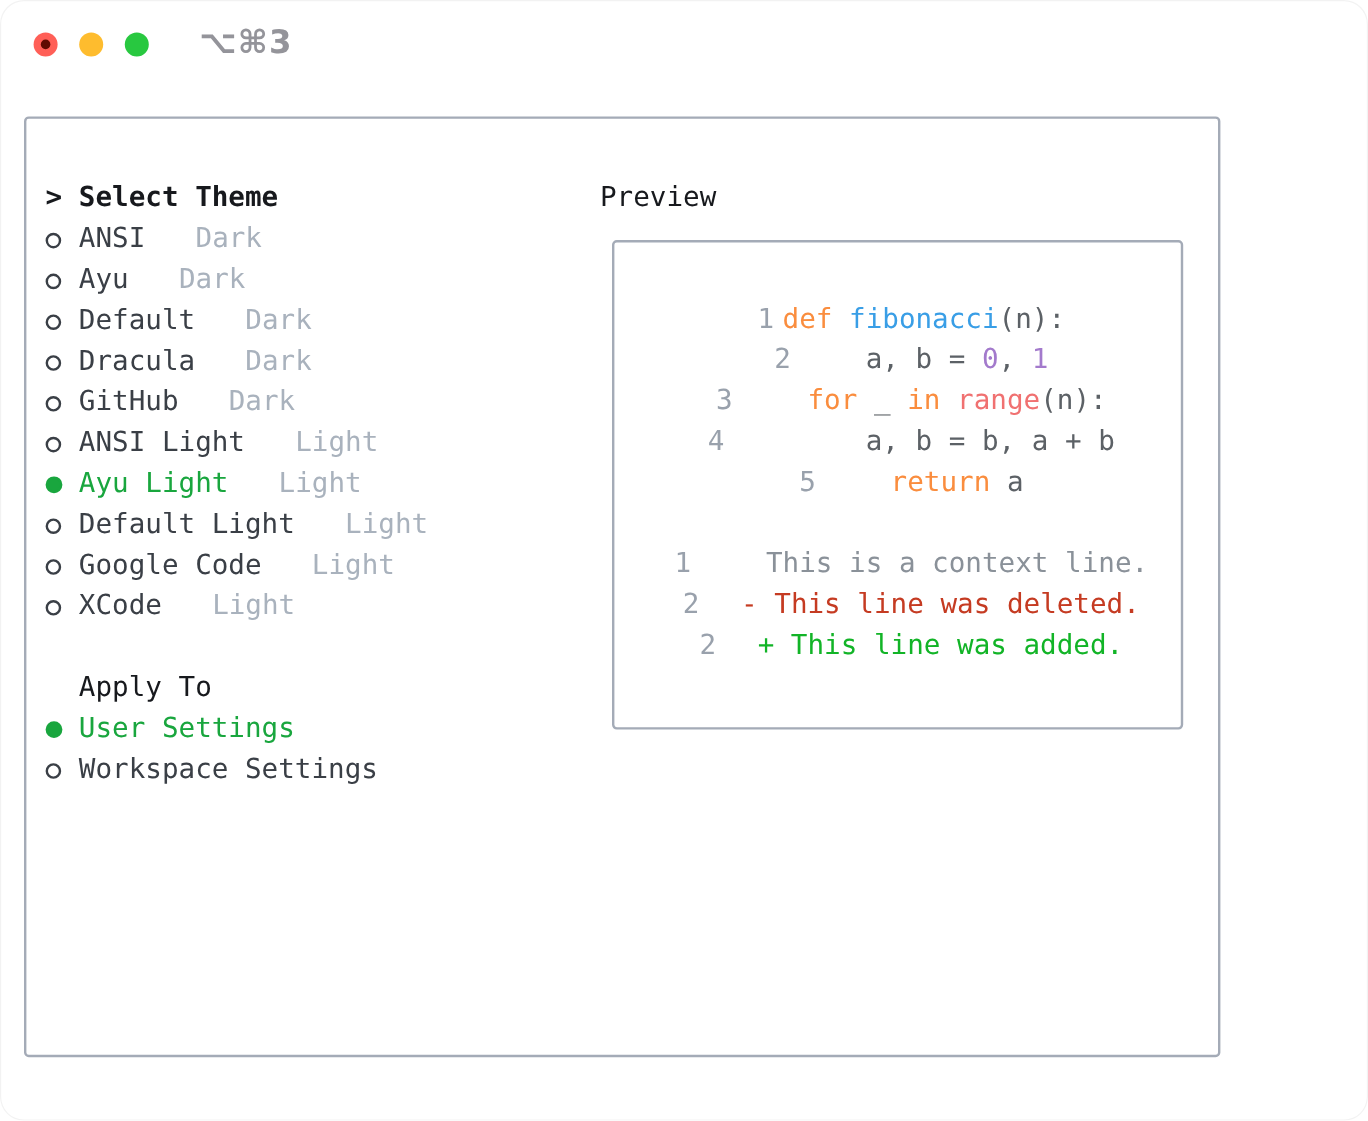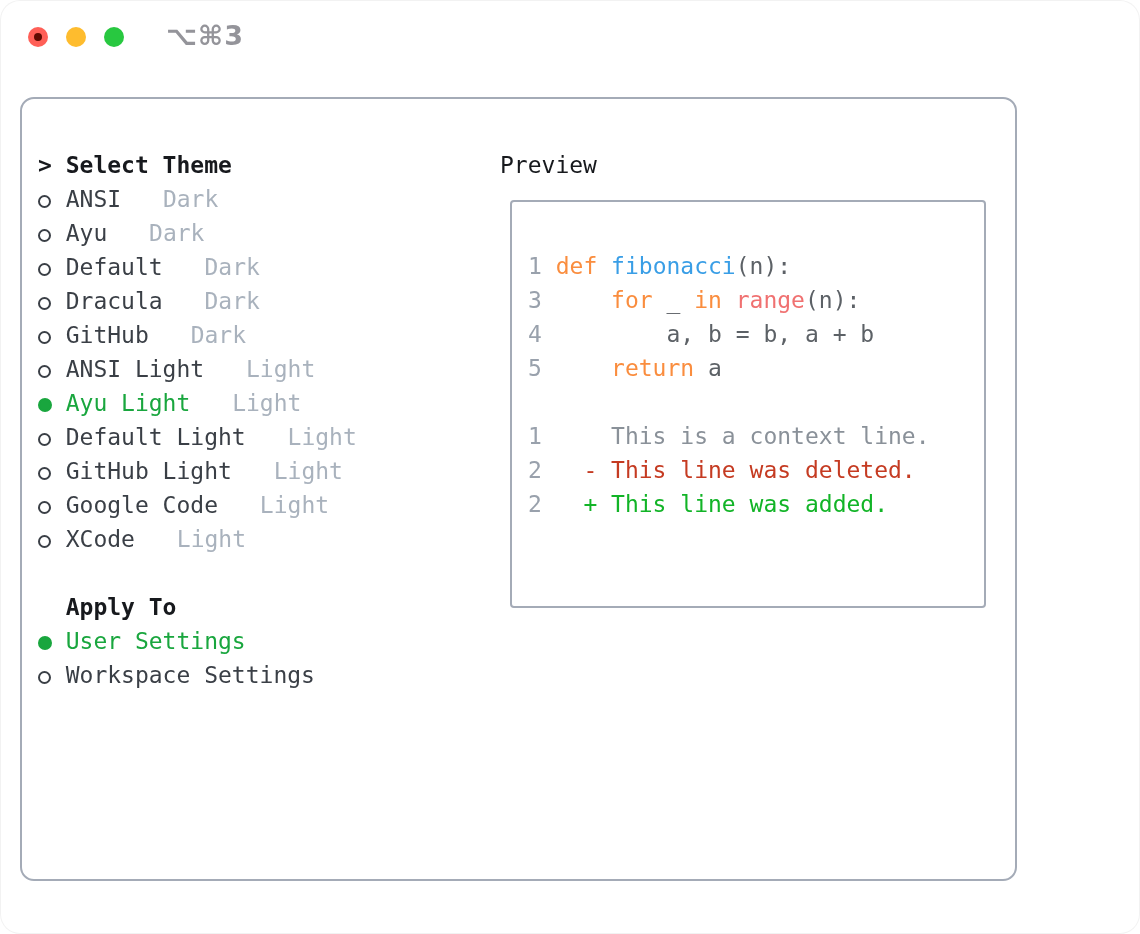--- a/index.html
+++ b/index.html
@@ -21,53 +21,53 @@
   .tl.yellow{background:var(--traffic-yellow);}
   .tl.green{background:var(--traffic-green);}
   .titletext{
     position:absolute;left:166px;top:20px;
     font-family:"DejaVu Sans","Liberation Sans",sans-serif;
     font-size:27px;font-weight:600;letter-spacing:1px;color:var(--title-text);
   }
   
   .main-box{
     position:absolute;left:20px;top:97px;width:993px;height:780px;
-    border:2px solid var(--border);border-radius:14px;background:#fff;
+    border:2px solid var(--border);border-radius:4px;background:#fff;
     box-sizing:content-box;
   }
   
   .left-col{position:absolute;left:16px;top:49px;font-size:23px;line-height:34px;}
   .row{height:34px;white-space:pre;}
   .spacer{height:34px;}
   .markcol{display:inline-block;width:2ch;}
   .prompt{display:inline-block;width:2ch;font-weight:bold;color:var(--header-text);}
   .hdr{font-weight:bold;color:var(--header-text);}
   .dot{
     display:inline-block;width:13px;height:13px;box-sizing:border-box;
     border:2px solid var(--item-text);border-radius:50%;
     position:relative;top:1px;
   }
   .dot.sel{background:var(--accent-green);border-color:var(--accent-green);width:14px;height:14px;}
   .tname{color:var(--item-text);}
   .theme-row.selected .tname{color:var(--accent-green);}
   .tvariant{color:var(--variant-text);margin-left:28px;}
-  .apply-hdr{margin-left:2ch;font-weight:bold;color:var(--header-text);height:34px;white-space:pre;}
+  .apply-hdr{margin-left:2ch;font-weight:normal;color:var(--header-text);height:34px;white-space:pre;}
   .help{color:var(--help-text);}
   .help div{height:34px;white-space:pre;}
   
   .preview-label{
     position:absolute;left:478px;top:49px;
     font-size:23px;line-height:34px;font-weight:normal;color:var(--header-text);
   }
   .preview-box{
     position:absolute;left:488px;top:101px;width:476px;height:408px;
     box-sizing:border-box;border:2px solid var(--border);border-radius:4px;
     padding:47px 0 0 16px;font-size:23px;line-height:34px;overflow:hidden;background:#fff;
   }
-  .pline{height:34px;white-space:pre;}
+  .pline{height:34px;white-space:pre;text-align:center;}
   .lnum{display:inline-block;width:2ch;color:var(--line-number);}
   .c-kw{color:var(--kw);}
   .c-fn{color:var(--fn);}
   .c-num{color:var(--num);}
   .c-call{color:var(--call);}
   .c-plain{color:var(--plain);}
   .c-ctx{color:var(--ctx);}
   .c-del{color:var(--del);}
   .c-add{color:var(--add);}
 </style>
@@ -92,40 +92,40 @@
 
       <div id="theme-list">
           <div class="row theme-row"><span class="markcol"><i class="dot"></i></span><span class="tname">ANSI</span><span class="tvariant"> Dark</span></div>
           <div class="row theme-row"><span class="markcol"><i class="dot"></i></span><span class="tname">Ayu</span><span class="tvariant"> Dark</span></div>
           <div class="row theme-row"><span class="markcol"><i class="dot"></i></span><span class="tname">Default</span><span class="tvariant"> Dark</span></div>
           <div class="row theme-row"><span class="markcol"><i class="dot"></i></span><span class="tname">Dracula</span><span class="tvariant"> Dark</span></div>
           <div class="row theme-row"><span class="markcol"><i class="dot"></i></span><span class="tname">GitHub</span><span class="tvariant"> Dark</span></div>
           <div class="row theme-row"><span class="markcol"><i class="dot"></i></span><span class="tname">ANSI Light</span><span class="tvariant"> Light</span></div>
           <div class="row theme-row selected"><span class="markcol"><i class="dot sel"></i></span><span class="tname">Ayu Light</span><span class="tvariant"> Light</span></div>
           <div class="row theme-row"><span class="markcol"><i class="dot"></i></span><span class="tname">Default Light</span><span class="tvariant"> Light</span></div>
-          <div class="row theme-row"><span class="markcol"><i class="dot"></i></span><span class="tname">GitHub Light</span><span class="tvariant"> Light</span></div>
           <div class="row theme-row"><span class="markcol"><i class="dot"></i></span><span class="tname">Google Code</span><span class="tvariant"> Light</span></div>
           <div class="row theme-row"><span class="markcol"><i class="dot"></i></span><span class="tname">XCode</span><span class="tvariant"> Light</span></div>
         </div>
 
       <div class="spacer"></div>
 
       <div class="apply-hdr">Apply To</div>
       <div id="apply-list">
           <div class="row theme-row selected"><span class="markcol"><i class="dot sel"></i></span><span class="tname">User Settings</span></div>
           <div class="row theme-row"><span class="markcol"><i class="dot"></i></span><span class="tname">Workspace Settings</span></div>
         </div>
 
       <div class="spacer"></div>
 
     </div>
 
     <div class="preview-label">Preview</div>
     <div class="preview-box" id="preview-box">
         <div class="pline"><span class="lnum">1</span><span class="lcontent"><span class="c-kw">def</span><span class="c-plain"> </span><span class="c-fn">fibonacci</span><span class="c-plain">(n):</span></span></div>
+        <div class="pline"><span class="lnum">2</span><span class="lcontent"><span class="c-plain">    a, b = </span><span class="c-num">0</span><span class="c-plain">, </span><span class="c-num">1</span></span></div>
         <div class="pline"><span class="lnum">3</span><span class="lcontent"><span class="c-plain">    </span><span class="c-kw">for</span><span class="c-plain"> _ </span><span class="c-kw">in</span><span class="c-plain"> </span><span class="c-call">range</span><span class="c-plain">(n):</span></span></div>
         <div class="pline"><span class="lnum">4</span><span class="lcontent"><span class="c-plain">        a, b = b, a + b</span></span></div>
         <div class="pline"><span class="lnum">5</span><span class="lcontent"><span class="c-plain">    </span><span class="c-kw">return</span><span class="c-plain"> a</span></span></div>
         <div class="pline"><span class="lnum"></span><span class="lcontent"></span></div>
         <div class="pline"><span class="lnum">1</span><span class="lcontent"><span class="c-ctx">    This is a context line.</span></span></div>
         <div class="pline"><span class="lnum">2</span><span class="lcontent"><span class="c-del">  - This line was deleted.</span></span></div>
         <div class="pline"><span class="lnum">2</span><span class="lcontent"><span class="c-add">  + This line was added.</span></span></div>
       </div>
 
   </div>

